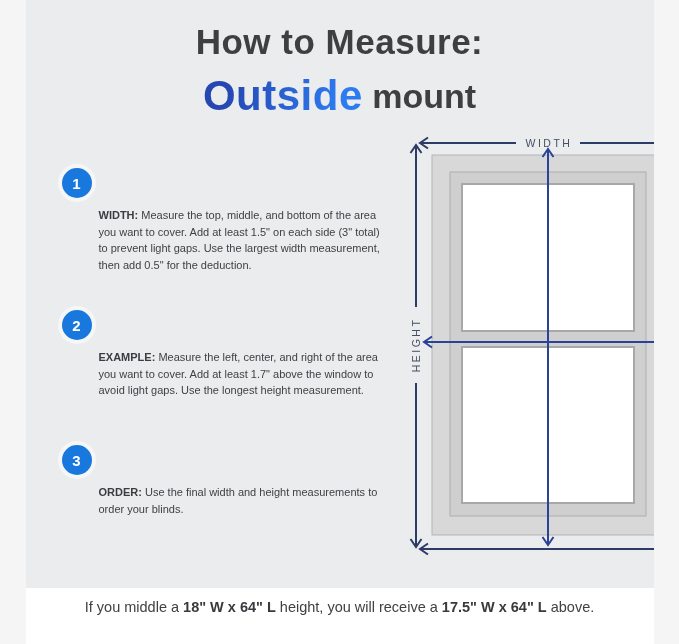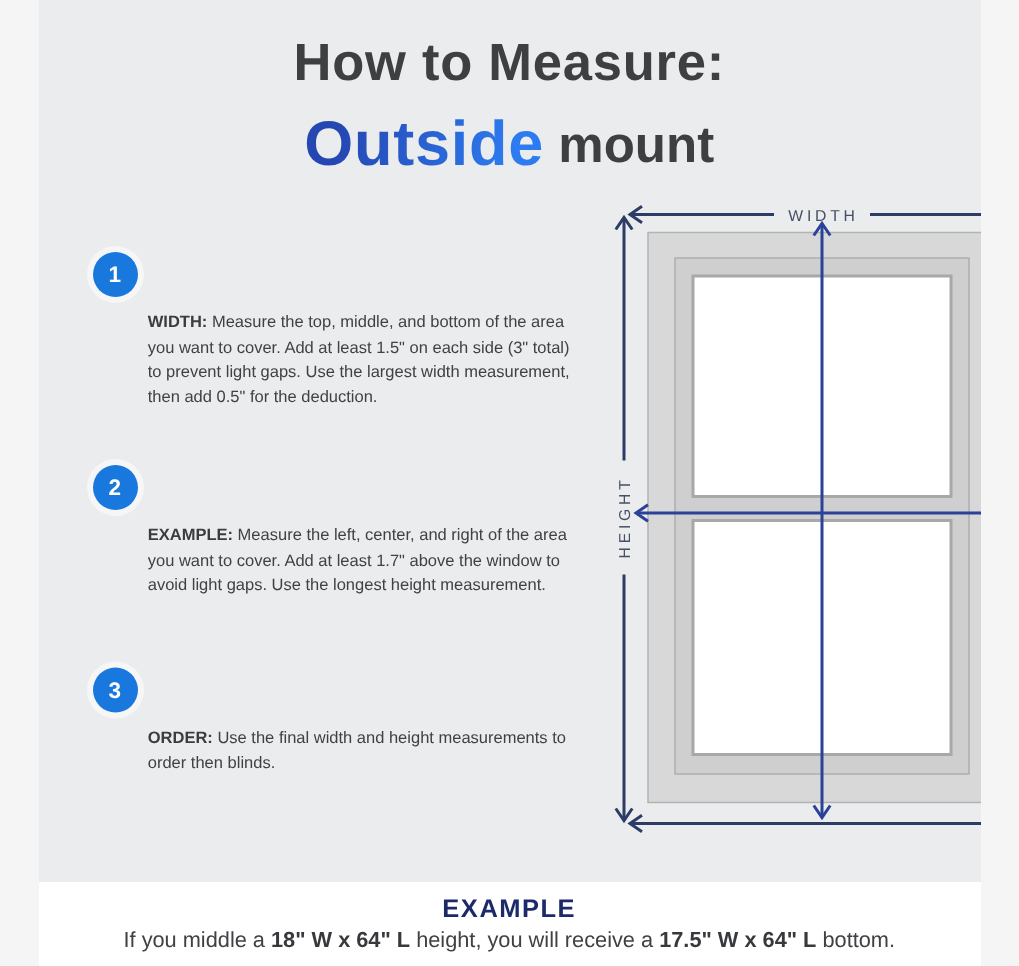--- a/index.html
+++ b/index.html
@@ -88,21 +88,21 @@
     <p><strong>WIDTH:</strong> <span>Measure the top, middle, and bottom of the area you want to cover. Add at least 1.5" on each side (3" total) to prevent light gaps. Use the largest width measurement, then add 0.5" for the deduction.</span></p>
   </div>
 
   <div class="step step-2">
     <div class="badge">2</div>
     <p><strong>EXAMPLE:</strong> <span>Measure the left, center, and right of the area you want to cover. Add at least 1.7" above the window to avoid light gaps. Use the longest height measurement.</span></p>
   </div>
 
   <div class="step step-3">
     <div class="badge">3</div>
-    <p><strong>ORDER:</strong> <span>Use the final width and height measurements to order then blinds.</span></p>
+    <p><strong>ORDER:</strong> <span>Use the final width and height measurements to order your blinds.</span></p>
   </div>
 
   <svg class="diagram" viewBox="0 0 290 445" aria-hidden="true">
 
     <g>
       <rect class="win-outer" x="26" y="24" width="232" height="380"></rect>
       <rect class="win-inner" x="44" y="41" width="196" height="344"></rect>
       <rect class="pane" x="56" y="53" width="172" height="147"></rect>
       <rect class="pane" x="56" y="216" width="172" height="156"></rect>
     </g>
@@ -142,17 +142,16 @@
     </g>
 
     <g>
       <path class="cline" d="M18 211 H272"></path>
       <polyline class="cline" points="26,205.5 18,211 26,216.5"></polyline>
       <polyline class="cline" points="264,205.5 272,211 264,216.5"></polyline>
     </g>
   </svg>
 
   <footer class="example">
-    <div class="example-heading">EXAMPLE</div>
-    <p class="example-line"><span>If you middle a </span><b>18" W x 64" L</b><span> height, you will receive a </span><b>17.5" W x 64" L</b><span> bottom.</span></p>
+    <p class="example-line"><span>If you middle a </span><b>18" W x 64" L</b><span> height, you will receive a </span><b>17.5" W x 64" L</b><span> above.</span></p>
   </footer>
 
 </div>
 
 </body></html>

